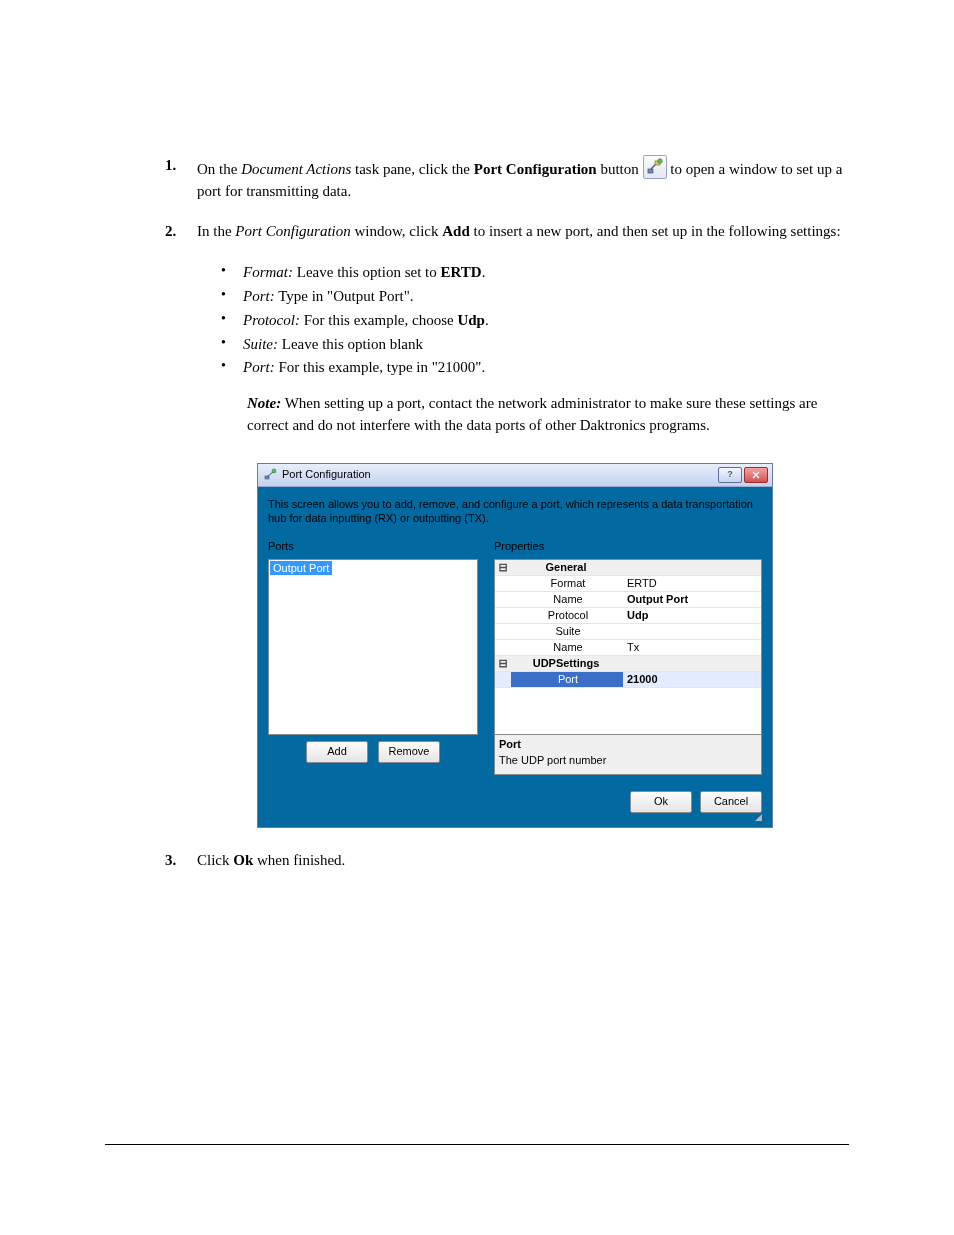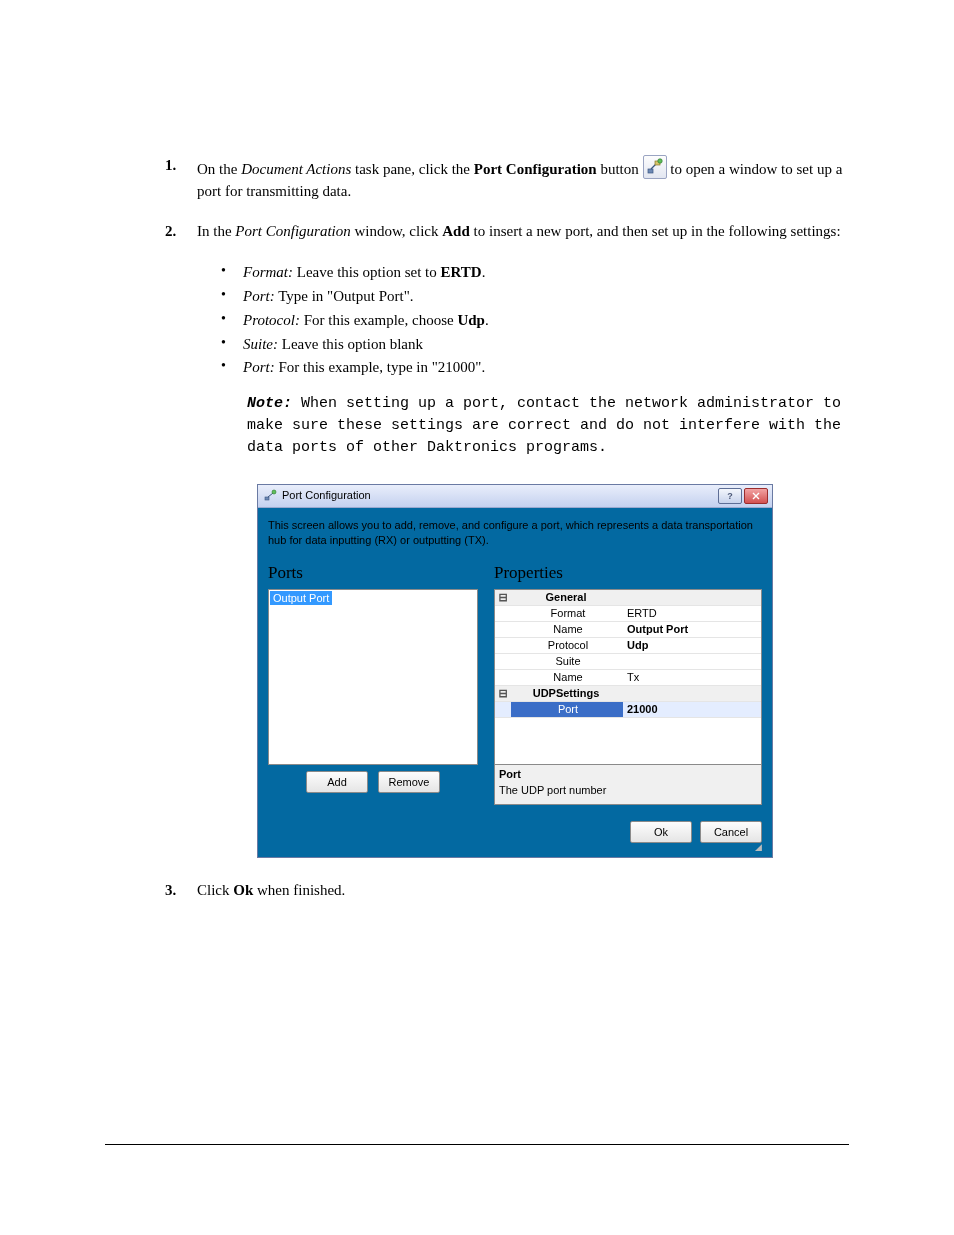--- a/index.html
+++ b/index.html
@@ -48,21 +48,20 @@
   }
   ul.bullets > li:before {
     content: "•";
     position: absolute;
     left: 2px;
     top: -1px;
     font-size: 14px;
   }
   .note {
     margin: 14px 0 8px 50px;
-    font-family: Liberation Mono, monospace;
   }
   .icon-btn {
     display: inline-block;
     vertical-align: -5px;
     width: 22px;
     height: 22px;
     border: 1px solid #9aa4c2;
     background: linear-gradient(#fdfdfd,#e2e6f1);
     position: relative;
     border-radius: 2px;
@@ -110,21 +109,21 @@
     border-color:#9a2d2d;color:#fff;
   }
   .dlg-body {
     background:#0369a1;
     padding: 10px 10px 6px 10px;
   }
   .dlg-desc { font-size:11px; margin-bottom:14px; line-height:1.3; }
   .cols { display:flex; gap:16px; }
   .leftcol { width: 210px; }
   .rightcol { flex:1; }
-  .col-head { font-size:17px; margin-bottom:4px;font-family:Liberation Serif, serif; }
+  .col-head { font-size:11px; margin-bottom:4px; }
   .listbox {
     background:#fff;
     border:1px solid #8a8a8a;
     height: 176px;
     padding:1px;
     box-sizing:border-box;
     overflow:hidden;
   }
   .listitem {
     background:#3399ff;

